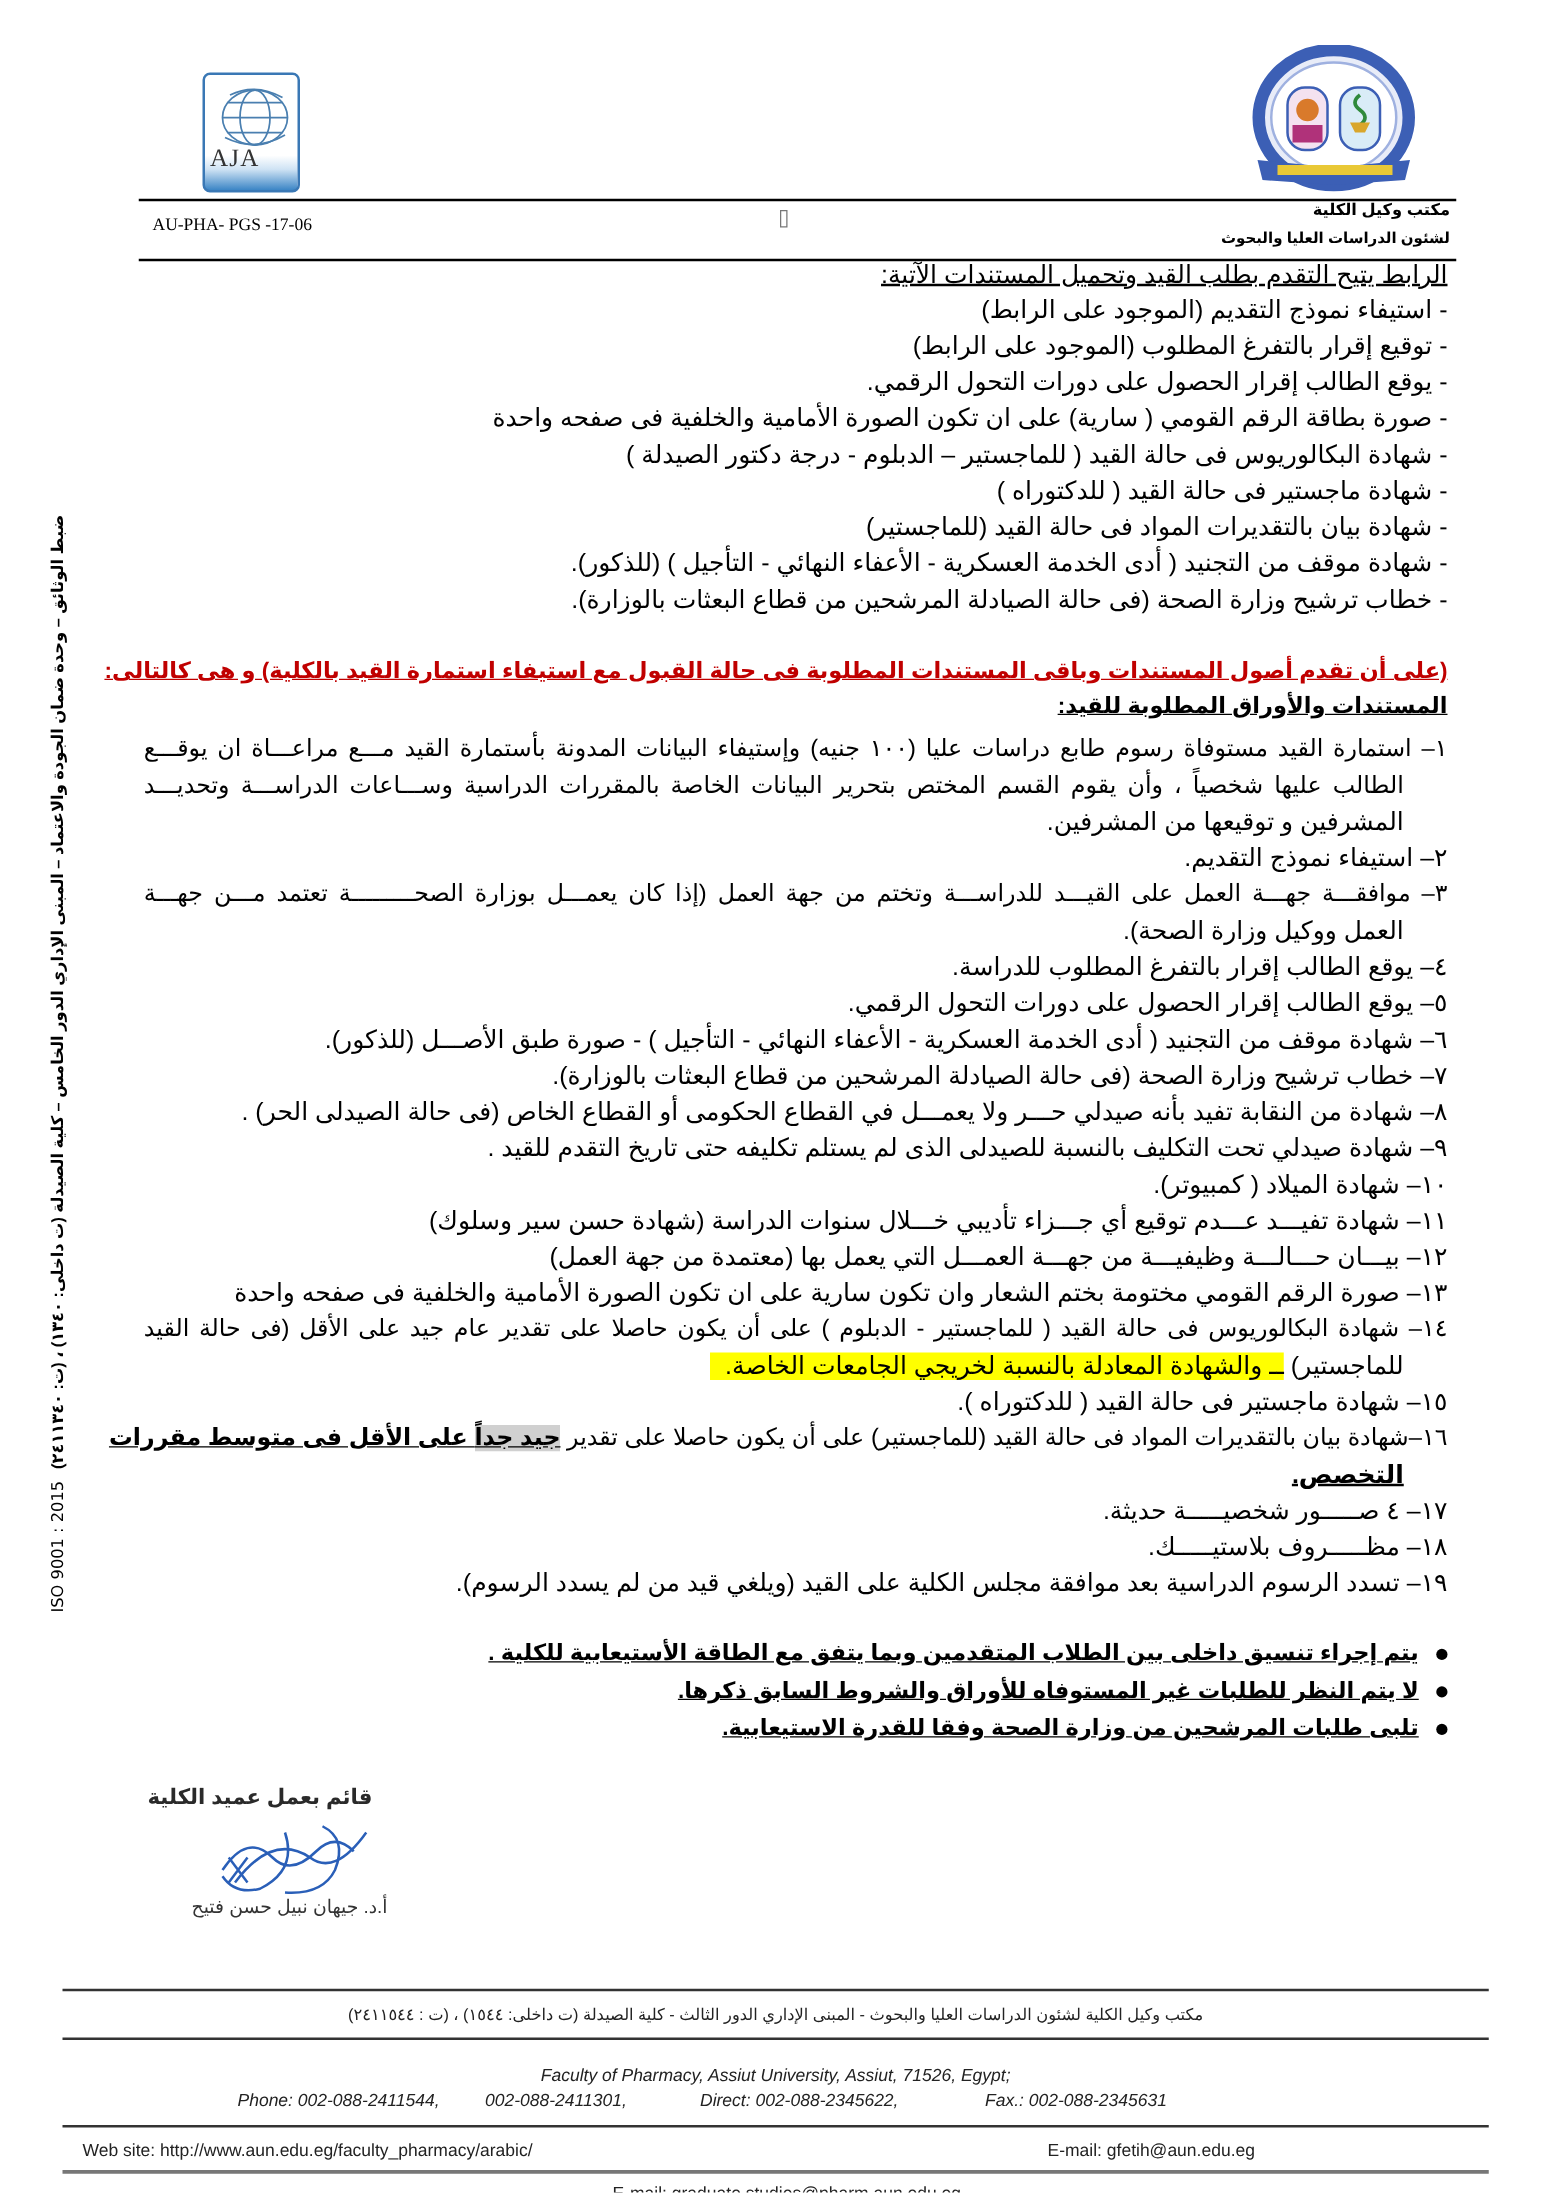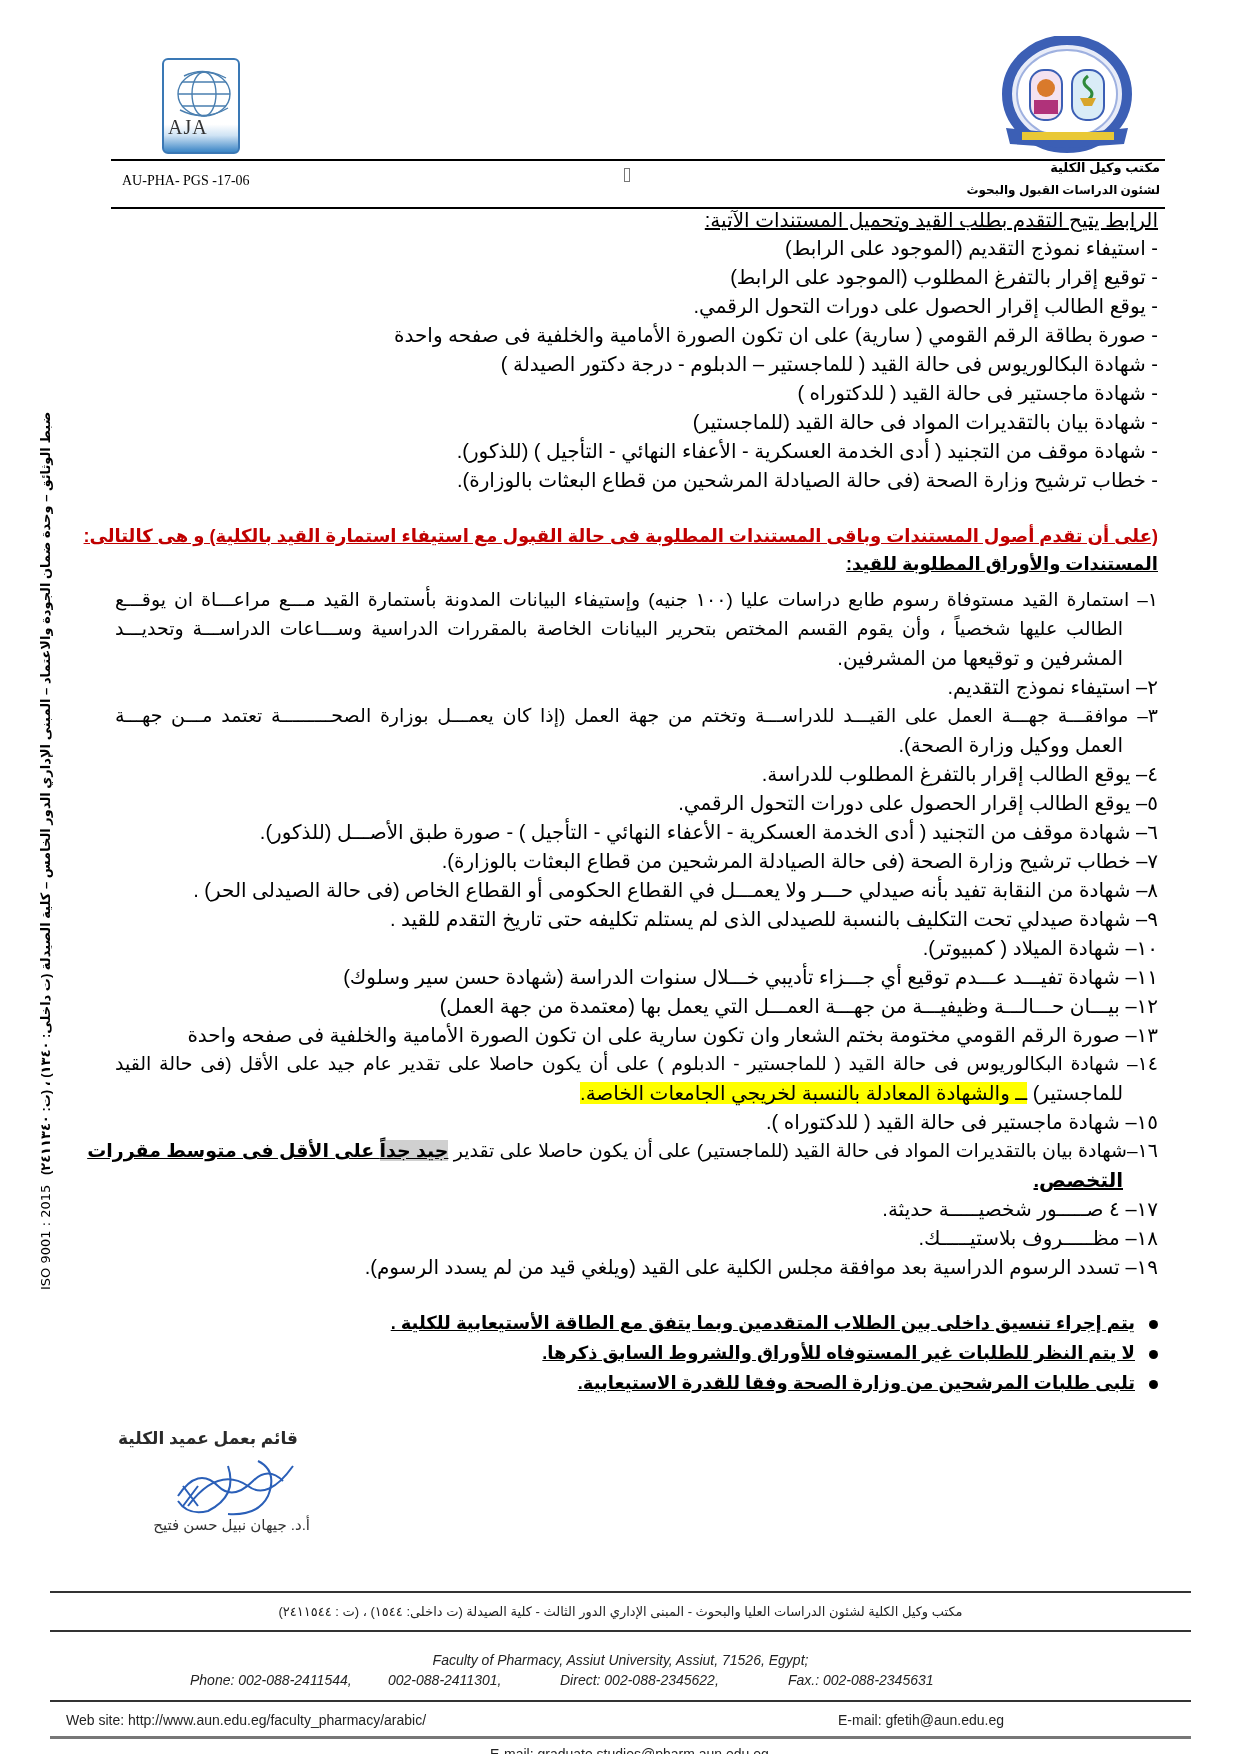--- a/index.html
+++ b/index.html
@@ -27,21 +27,21 @@
   #center-glyph {
     left: 624px; top: 168px; width: 6px; height: 14px;
     border: 1px solid #777; box-sizing: border-box;
   }
   #office-line1 { right: 81px; top: 160px; font-size: 13px; font-weight: bold; direction: rtl; }
   #office-line2 { right: 81px; top: 183px; font-size: 12px; font-weight: bold; direction: rtl; }
   .line { position: absolute; right: 83px; font-size: 20px; line-height: 28px; white-space: nowrap; direction: rtl; }
   .u { text-decoration: underline; }
   .red { color: #c00000; font-weight: bold; }
   .bold { font-weight: bold; }
-  .hl { background: #ffff00; }
+  .hl { background: #ffff00; padding-left: 12px; }
   .grey { background: #d0d0d0; }
   .justify-line { position: absolute; right: 83px; left: 115px; font-size: 19px; line-height: 28px; direction: rtl; text-align: justify; text-align-last: justify; white-space: nowrap; }
   .indent { right: 118px; }
 
   
   .bullet { position: absolute; right: 83px; font-size: 18px; font-weight: bold; direction: rtl; white-space: nowrap; }
   .bullet .dot { display: inline-block; width: 9px; height: 9px; border-radius: 50%; background: #000; margin-left: 14px; vertical-align: middle; }
   .bullet .txt { text-decoration: underline; }
 
   
@@ -93,21 +93,21 @@
     <path d="M80 62 h16 l-4 8 h-8 z" fill="#d9a62b"></path>
     <path d="M6 92 L67 98 L128 92 L124 108 L67 112 L10 108 Z" fill="#3c5fb5"></path>
     <rect x="22" y="96" width="92" height="8" fill="#e9c836"></rect>
   </svg>
 </div>
 
 <div class="abs header-rule" style="top:159px;"></div>
 <div id="doc-code" class="abs">AU-PHA- PGS -17-06</div>
 <div id="center-glyph" class="abs"></div>
 <div id="office-line1" class="abs">مكتب وكيل الكلية</div>
-<div id="office-line2" class="abs">لشئون الدراسات القبول والبحوث</div>
+<div id="office-line2" class="abs">لشئون الدراسات العليا والبحوث</div>
 <div class="abs header-rule" style="top:207px;"></div>
 
 <div id="side-text" class="abs">
   <span class="iso">ISO 9001 : 2015</span>
   <span style="direction:rtl; unicode-bidi:embed; margin-left:6px;">ضبط الوثائق – وحدة ضمان الجودة والاعتماد – المبنى الإداري الدور الخامس – كلية الصيدلة (ت داخلى: ١٣٤٠) ، (ت: ٢٤١١٣٤٠)</span>
 </div>
 
 <div class="line u" style="top:206px;">الرابط يتيح التقدم بطلب القيد وتحميل المستندات الآتية:</div>
 <div class="line" style="top:234px;">- استيفاء نموذج التقديم (الموجود على الرابط)</div>
 <div class="line" style="top:263px;">- توقيع إقرار بالتفرغ المطلوب (الموجود على الرابط)</div>

